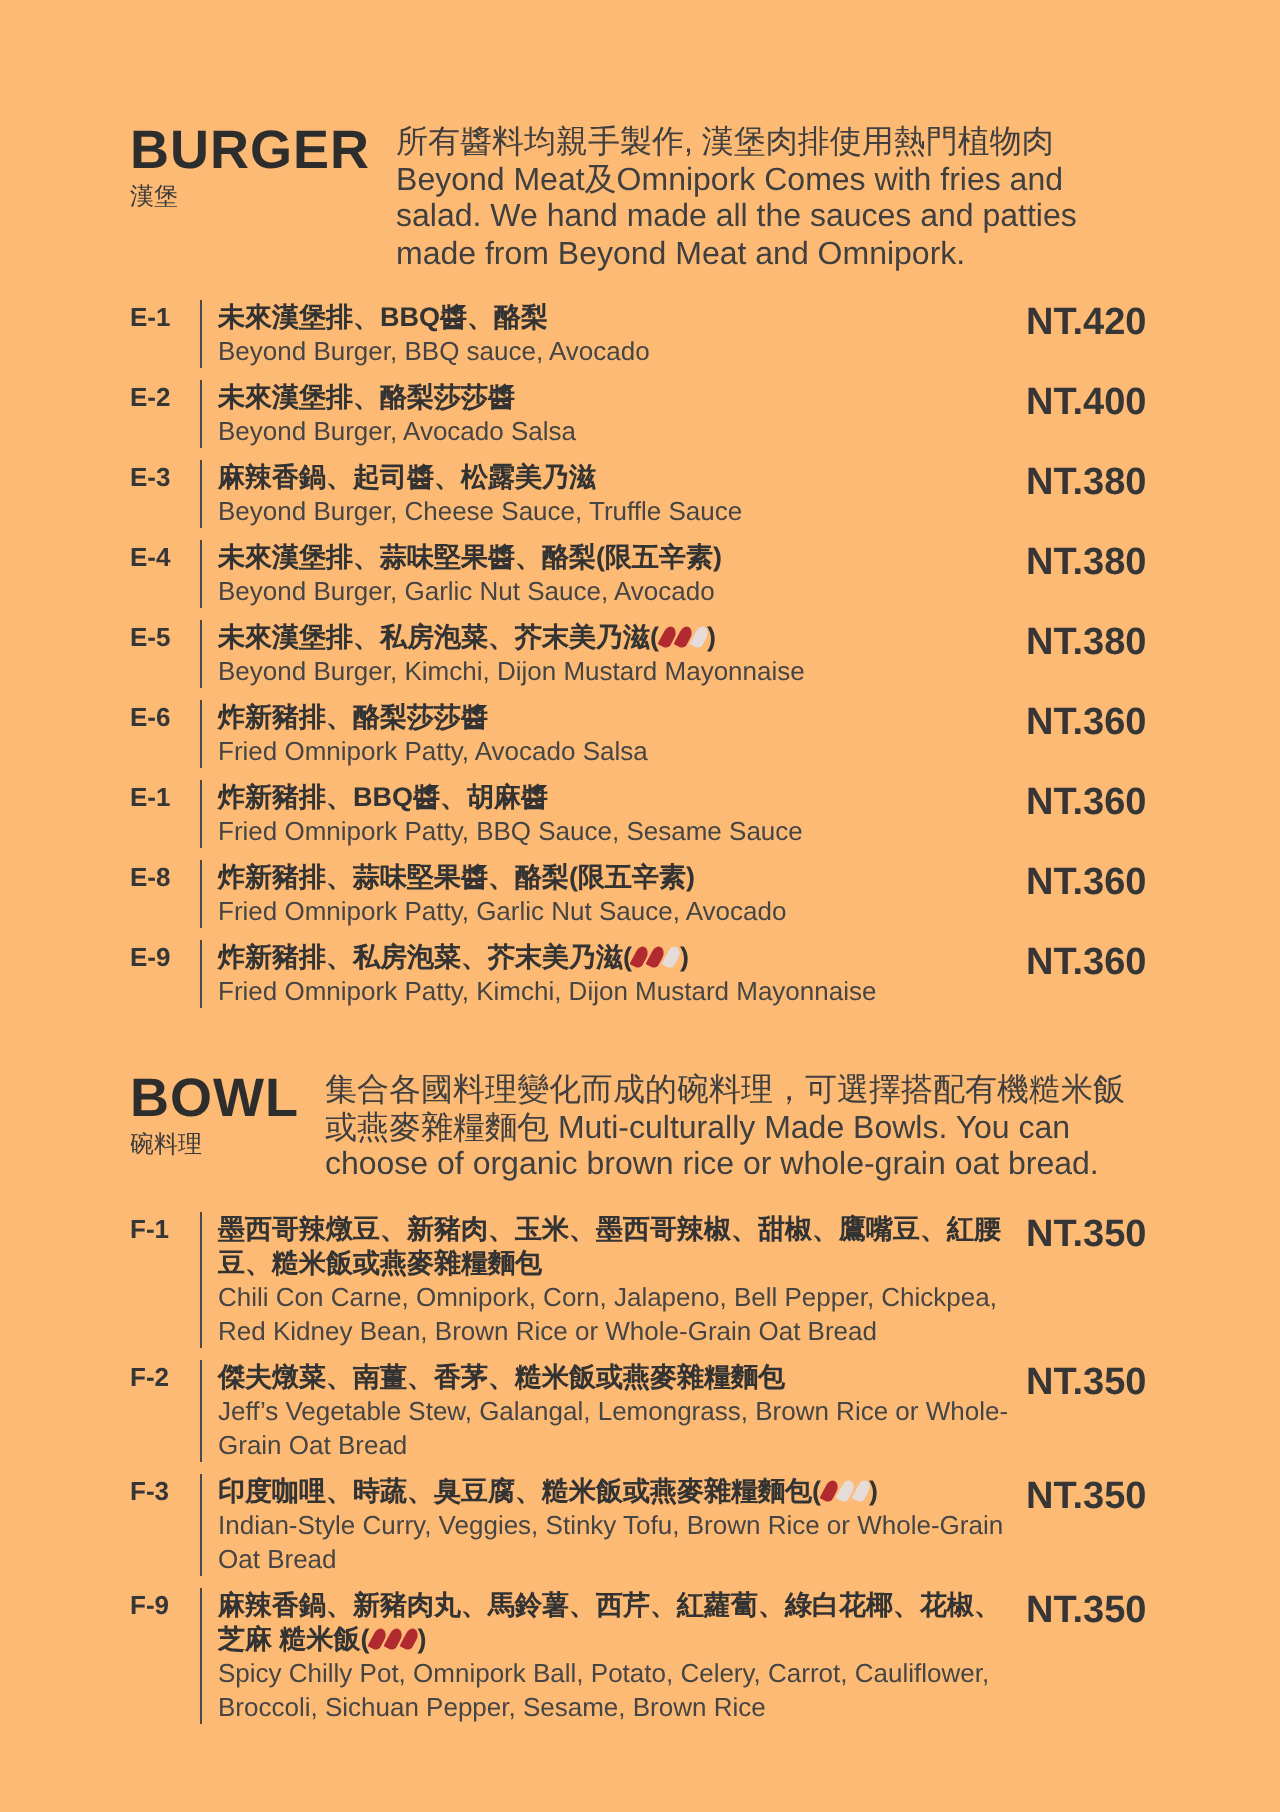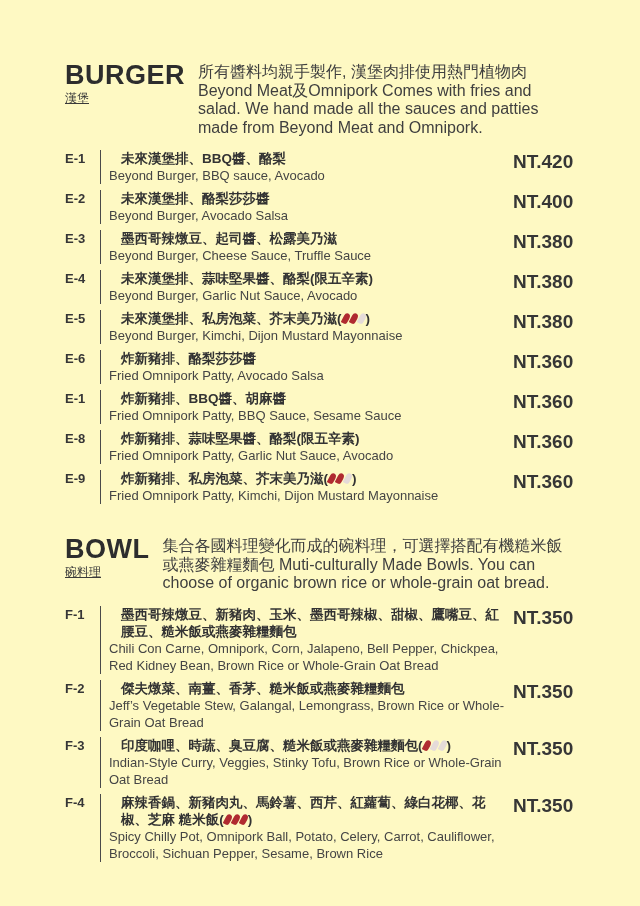--- a/index.html
+++ b/index.html
@@ -1,41 +1,41 @@
 <!DOCTYPE html>
 <html><head>
 <meta charset="utf-8">
 <style>
   html,body{margin:0;padding:0;background:#ffffff;}
   .page{
     position:relative;
     width:640px;height:906px;
-    background:#fef9c3;
+    background:#fdba74;
     box-sizing:border-box;
     padding:62px 71px 0 65px;
     font-family:"Liberation Sans","DejaVu Sans",sans-serif;
     color:#3a3a3a;
     overflow:hidden;
   }
   .menu-section + .menu-section{margin-top:32px;}
   .sec-head{display:flex;gap:13px;margin-bottom:13px;}
   .sec-title-block{flex-shrink:0;}
   .sec-title{
     margin:0;font-size:27px;line-height:27px;
     font-weight:700;color:#2d2d2d;letter-spacing:.5px;
   }
-  .sec-subtitle{font-size:12px;line-height:14px;margin-top:2px;color:#3a3a3a;text-decoration:underline;}
+  .sec-subtitle{font-size:12px;line-height:14px;margin-top:2px;color:#3a3a3a;}
   .sec-desc{margin:0;flex:1;font-size:16px;line-height:18.5px;color:#3f3f3f;padding-top:1px;}
   .desc-zh,.desc-en{display:inline;}
   .items{}
   .item-row{display:flex;margin-bottom:6px;}
   .item-code{width:35px;flex-shrink:0;font-size:13px;font-weight:700;color:#363636;padding-top:1px;}
   .item-divider{width:1px;flex-shrink:0;background:#4a4a4a;}
   .item-content{flex:1;padding:0 8px;min-width:0;}
-  .item-zh{font-size:13.5px;line-height:17px;font-weight:600;color:#333333;margin-left:12px;}
+  .item-zh{font-size:13.5px;line-height:17px;font-weight:600;color:#333333;}
   .item-en{font-size:13px;line-height:17px;font-weight:400;color:#454545;}
   .item-price{width:56px;flex-shrink:0;font-size:19px;color:#363636;padding-top:1px;font-weight:bold;}
   .spice{white-space:nowrap;}
   .spice-paren{font-weight:600;color:#333333;}
   .chili{
     display:inline-block;width:6px;height:11px;margin:0 1px;
     border-radius:5px 6px 5px 1px / 7px 8px 5px 1px;
     transform:rotate(28deg);
     vertical-align:-1px;
   }
@@ -81,21 +81,21 @@
       <div class="item-en">Beyond Burger, Avocado Salsa</div>
     </div>
     <div class="item-price">NT.400</div>
   </div>
 
   <div class="item-row">
     <div class="item-code">E-3</div>
     <div class="item-divider"></div>
     <div class="item-content">
       <div class="item-zh">
-        <span class="zh-text">墨西哥辣燉豆、起司醬、松露美乃滋</span>
+        <span class="zh-text">麻辣香鍋、起司醬、松露美乃滋</span>
       </div>
       <div class="item-en">Beyond Burger, Cheese Sauce, Truffle Sauce</div>
     </div>
     <div class="item-price">NT.380</div>
   </div>
 
   <div class="item-row">
     <div class="item-code">E-4</div>
     <div class="item-divider"></div>
     <div class="item-content">
@@ -211,21 +211,21 @@
     <div class="item-content">
       <div class="item-zh">
         <span class="zh-text">印度咖哩、時蔬、臭豆腐、糙米飯或燕麥雜糧麵包</span><span class="spice"><span class="spice-paren">(</span><span class="chili chili-filled"></span><span class="chili chili-empty"></span><span class="chili chili-empty"></span><span class="spice-paren">)</span></span>
       </div>
       <div class="item-en">Indian-Style Curry, Veggies, Stinky Tofu, Brown Rice or Whole-Grain Oat Bread</div>
     </div>
     <div class="item-price">NT.350</div>
   </div>
 
   <div class="item-row">
-    <div class="item-code">F-4</div>
+    <div class="item-code">F-9</div>
     <div class="item-divider"></div>
     <div class="item-content">
       <div class="item-zh">
         <span class="zh-text">麻辣香鍋、新豬肉丸、馬鈴薯、西芹、紅蘿蔔、綠白花椰、花椒、芝麻 糙米飯</span><span class="spice"><span class="spice-paren">(</span><span class="chili chili-filled"></span><span class="chili chili-filled"></span><span class="chili chili-filled"></span><span class="spice-paren">)</span></span>
       </div>
       <div class="item-en">Spicy Chilly Pot, Omnipork Ball, Potato, Celery, Carrot, Cauliflower, Broccoli, Sichuan Pepper, Sesame, Brown Rice</div>
     </div>
     <div class="item-price">NT.350</div>
   </div>
 </div>

